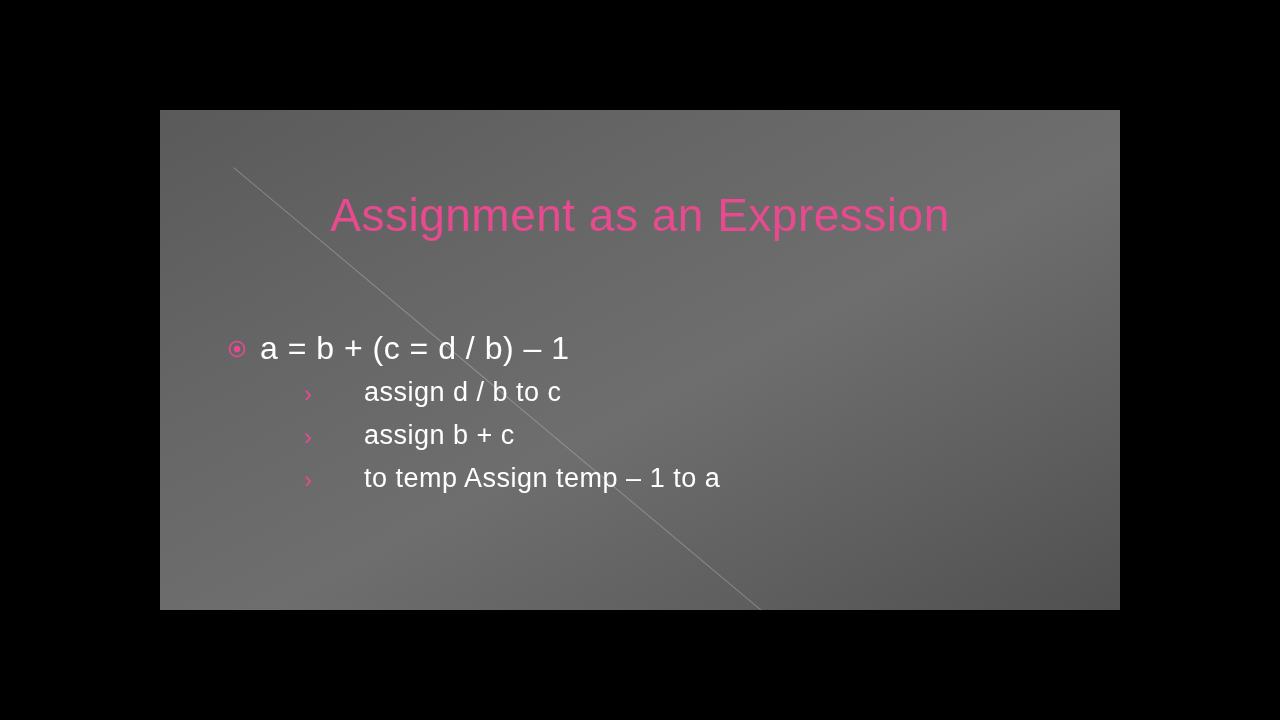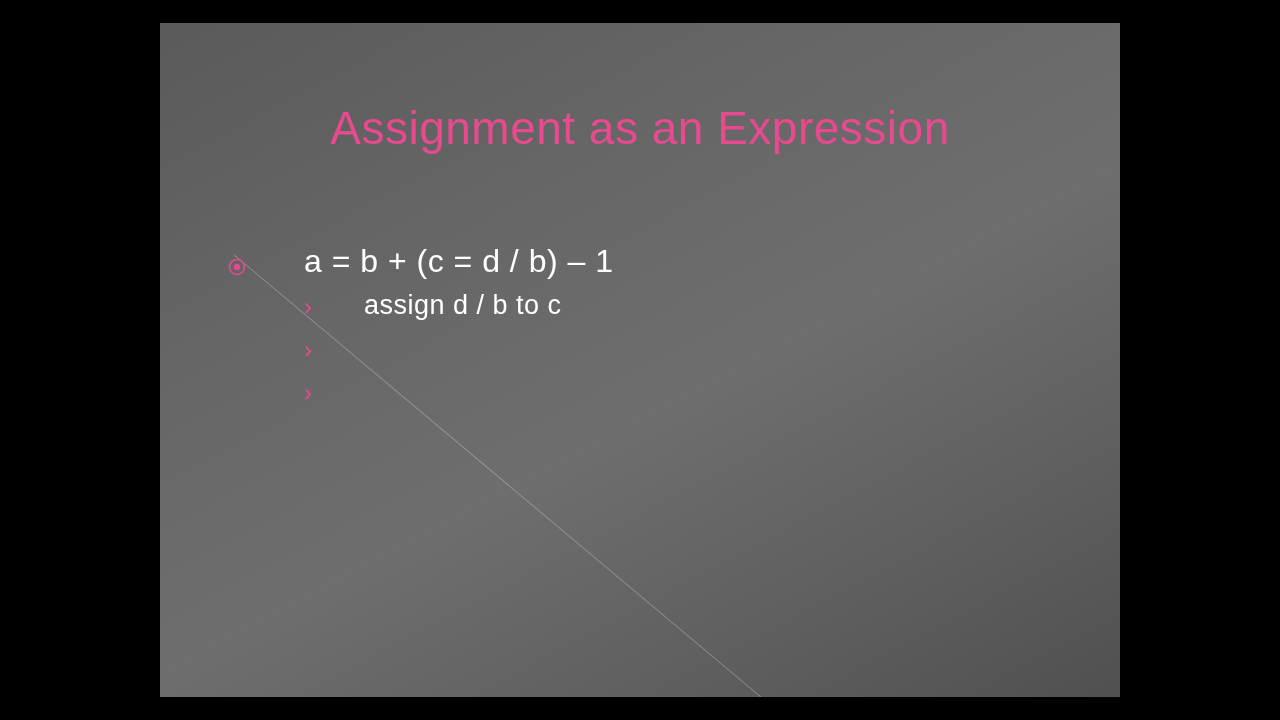--- a/index.html
+++ b/index.html
@@ -12,21 +12,21 @@
       height: 720px;
       background: #000000;
       display: flex;
       align-items: center;
       justify-content: center;
       font-family: "Century Gothic", "Avant Garde", Futura, sans-serif;
       overflow: hidden;
     }
     .slide {
       width: 960px;
-      height: 674px;
+      height: 500px;
       background: linear-gradient(152deg, #5a5a5a 0%, #666666 30%, #6e6e6e 55%, #5e5e5e 80%, #505050 100%);
       position: relative;
       overflow: hidden;
       padding-left: 22px;
     }
     .diag-line {
       position: absolute;
       background: rgba(255,255,255,0.25);
       width: 1px;
     }
@@ -56,22 +56,21 @@
       letter-spacing: 0.5px;
     }
     .content {
       position: absolute;
       top: 220px;
       left: 68px;
       right: 40px;
     }
     .bullet-row {
       display: flex;
-      align-items: center;
-      gap: 44px;
+      align-items: flex-start;
     }
     .bullet-icon {
       flex: 0 0 auto;
       width: 18px;
       height: 18px;
       margin-top: 10px;
       margin-right: 14px;
     }
     .bullet-text {
       color: #ffffff;
@@ -124,19 +123,21 @@
       <span class="bullet-text">a = b + (c = d / b) – 1</span>
     </div>
 
     <div class="sub-list">
       <div class="sub-row">
         <span class="sub-chevron">›</span>
         <span class="sub-text">assign d / b to c</span>
       </div>
       <div class="sub-row">
         <span class="sub-chevron">›</span>
+        <span class="sub-text">assign b + c</span>
       </div>
       <div class="sub-row">
         <span class="sub-chevron">›</span>
+        <span class="sub-text">to temp Assign temp – 1 to a</span>
       </div>
     </div>
   </div>
 </div>
 
 </body></html>

